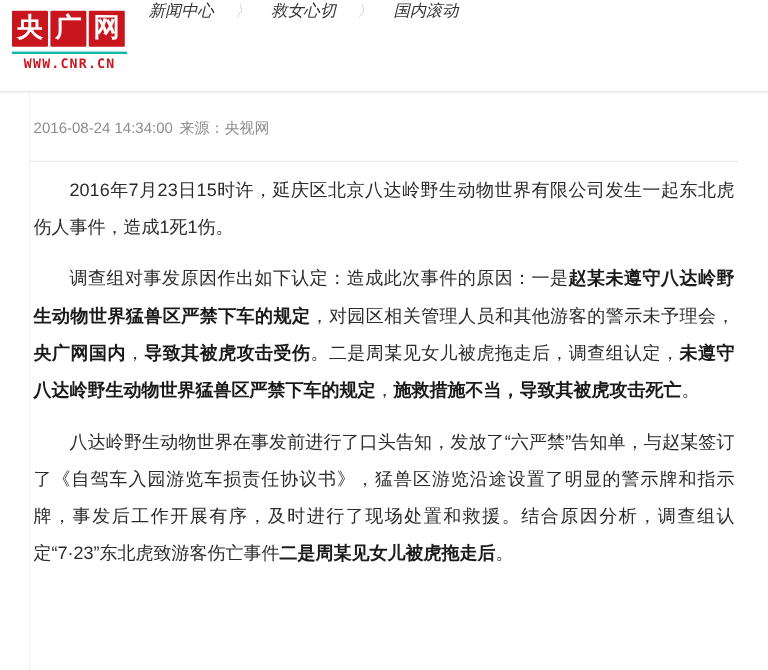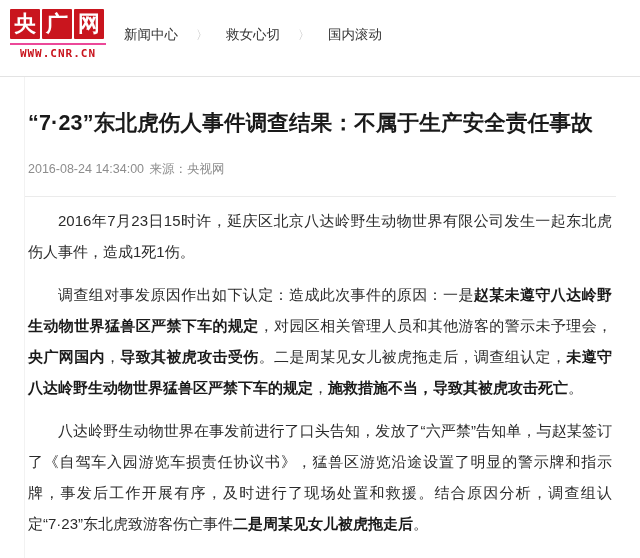--- a/index.html
+++ b/index.html
@@ -51,32 +51,32 @@
   .logo-box.last {
     margin-right: 0;
   }
   .logo-sub {
     margin-top: 4px;
     font-family: "DejaVu Sans Mono", monospace;
     font-size: 11px;
     letter-spacing: 1px;
     color: #c9151e;
     font-weight: bold;
-    border-top: 2px solid #ec4899;
+    border-top: 2px solid #14b8a6;
     padding-top: 2px;
     width: 96px;
     text-align: center;
   }
 
   .nav {
     display: flex;
     align-items: center;
-    padding-top: 26px;
     font-size: 13.5px;
     color: #333;
+    font-style: italic;
   }
   .nav-item {
     padding: 0 2px;
     white-space: nowrap;
   }
   .nav-item.link {
     color: #333;
     cursor: pointer;
   }
   .nav-sep {
@@ -159,21 +159,20 @@
     <span class="nav-sep">〉</span>
     <span class="nav-item link">救女心切</span>
     <span class="nav-sep">〉</span>
     <span class="nav-item link">国内滚动</span>
   </div>
 </div>
 
 <div class="edge-rule"></div>
 
 <div class="article">
-  <h1 class="title">“7·23”东北虎伤人事件调查结果：不属于生产安全责任事故</h1>
 
   <div class="meta">
     <span>2016-08-24 14:34:00</span>
     <span class="src">来源：</span><span>央视网</span>
   </div>
 
   <div class="divider"></div>
 
   <div class="body">
     <p class="para"><span>2016年7月23日15时许，延庆区北京八达岭野生动物世界有限公司发生一起东北虎伤人事件，造成1死1伤。</span></p>

